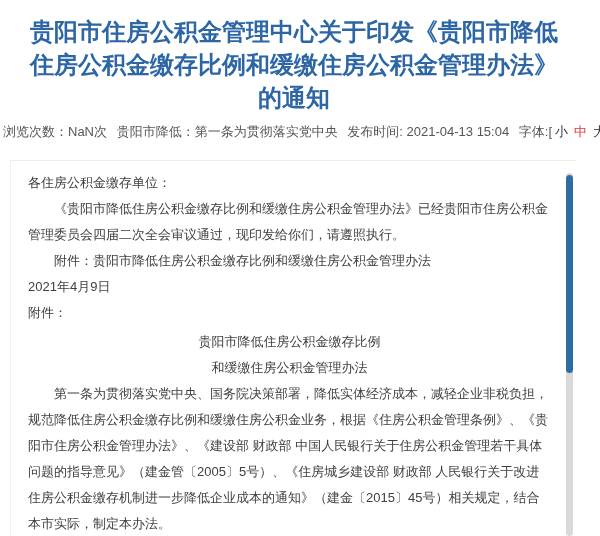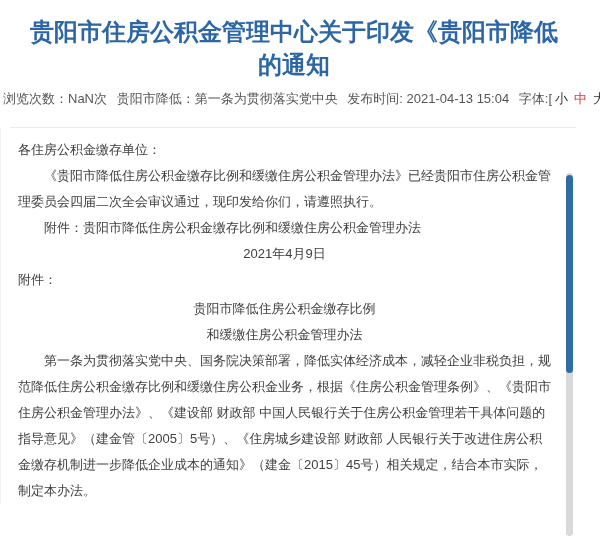--- a/index.html
+++ b/index.html
@@ -39,30 +39,30 @@
   }
   .meta .font-opt.active { color: #dd3a3a; }
 
   .divider {
     margin: 20px 12px 0 10px;
     border-top: 1px solid #ececec;
     height: 0;
   }
 
   .content {
-    margin-left: 0;
+    margin-left: 10px;
     border-left: 1px solid #f1f1f1;
     padding: 9px 37px 0 17px;
     font-size: 13px;
     line-height: 26px;
     color: #404040;
   }
   .content p { margin: 0; }
   .content p.indent { text-indent: 2em; }
-  .content p.date-line { text-align: center; }
+  .content p.date-line { text-align: left; }
   .content p.center { text-align: center; }
   .content p.center-block { margin-top: 3px; }
 
   .scrollbar {
     position: absolute;
     top: 173px; right: 15px; bottom: 0;
     width: 7px;
   }
   .scroll-track {
     position: absolute;
@@ -78,20 +78,21 @@
     border-radius: 4px;
   }
 </style>
 </head>
 <body>
 
 <div class="page">
 
   <h1 class="title">
     <div>贵阳市住房公积金管理中心关于印发《贵阳市降低</div>
+    <div>住房公积金缴存比例和缓缴住房公积金管理办法》</div>
     <div>的通知</div>
   </h1>
 
   <div class="meta">
     <span class="grp"><span>浏览次数：</span><span>NaN次</span></span>
     <span class="grp"><span>贵阳市降低：</span><span>第一条为贯彻落实党中央</span></span>
     <span class="grp"><span>发布时间:</span> <span>2021-04-13 15:04</span></span>
     <span class="grp"><span>字体:[</span><a class="font-opt">小</a><a class="font-opt active">中</a><a class="font-opt">大</a></span>
   </div>
 

